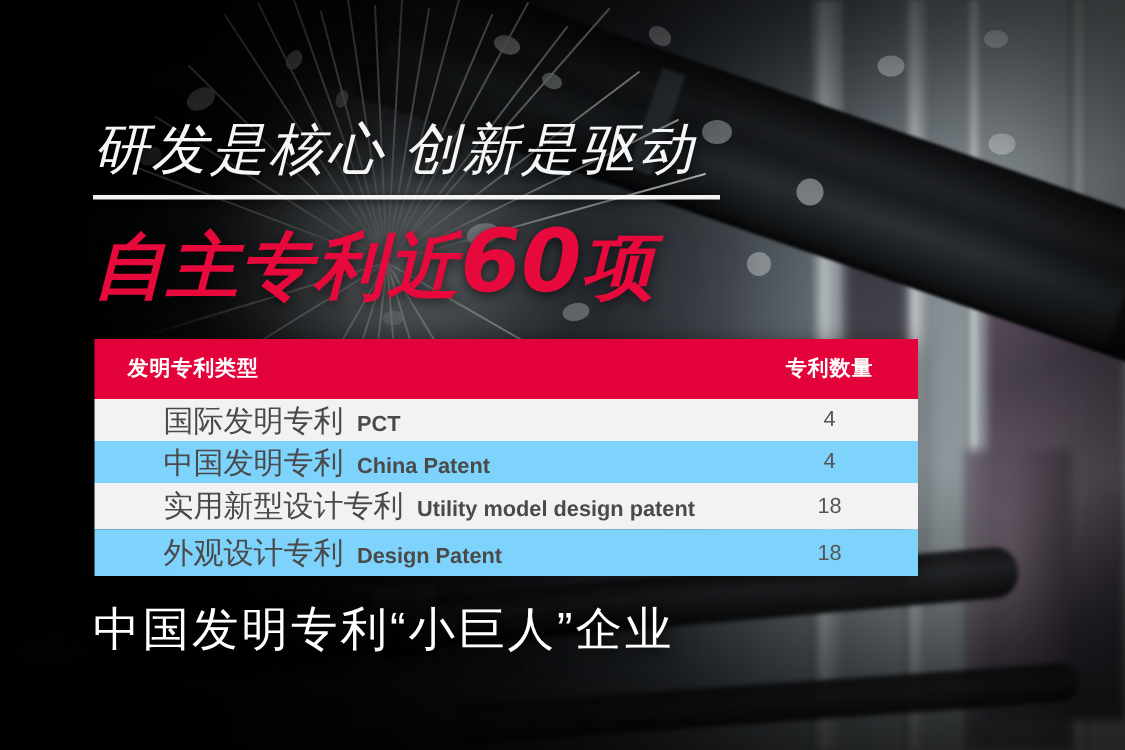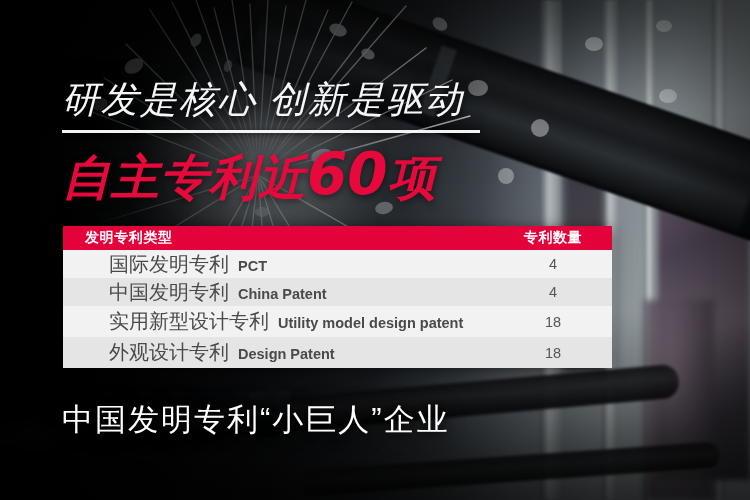--- a/index.html
+++ b/index.html
@@ -121,28 +121,28 @@
     font-family:"DejaVu Sans","Liberation Sans",sans-serif;
   }
 
   
   .table{
     position:absolute;left:63px;top:226px;width:549px;
     box-shadow:0 3px 14px rgba(0,0,0,.55);
   }
   .thead{
     display:flex;align-items:center;
-    height:24px;background:#e3023a;justify-content:center;
+    height:40px;background:#e3023a;justify-content:center;
   }
   .th-type{flex:1;padding-left:22px;color:#ffffff;font-size:14px;font-weight:700;letter-spacing:.6px;}
   .th-count{width:118px;text-align:center;color:#ffffff;font-size:14px;font-weight:700;letter-spacing:.6px;}
 
   .trow{display:flex;align-items:center;height:28px;}
   .trow.odd{background:#f2f2f2;}
-  .trow.even{background:#e5e5e5;}
+  .trow.even{background:#7dd3fc;}
   .trow.tall{height:31px;}
   .td-type{flex:1;padding-left:22px;color:#4a4a4a;font-size:14.5px;white-space:nowrap;}
   .td-type .cn{font-size:20px;margin-left:24px;}
   .td-type .en{font-size:14.5px;padding-left:9px;font-weight:bold;}
   .td-count{width:118px;text-align:center;color:#555;font-size:14.5px;}
 
   .footline{
     position:absolute;left:62px;top:400px;
     font-size:31px;line-height:40px;font-weight:400;
     color:#ffffff;letter-spacing:2px;white-space:nowrap;

